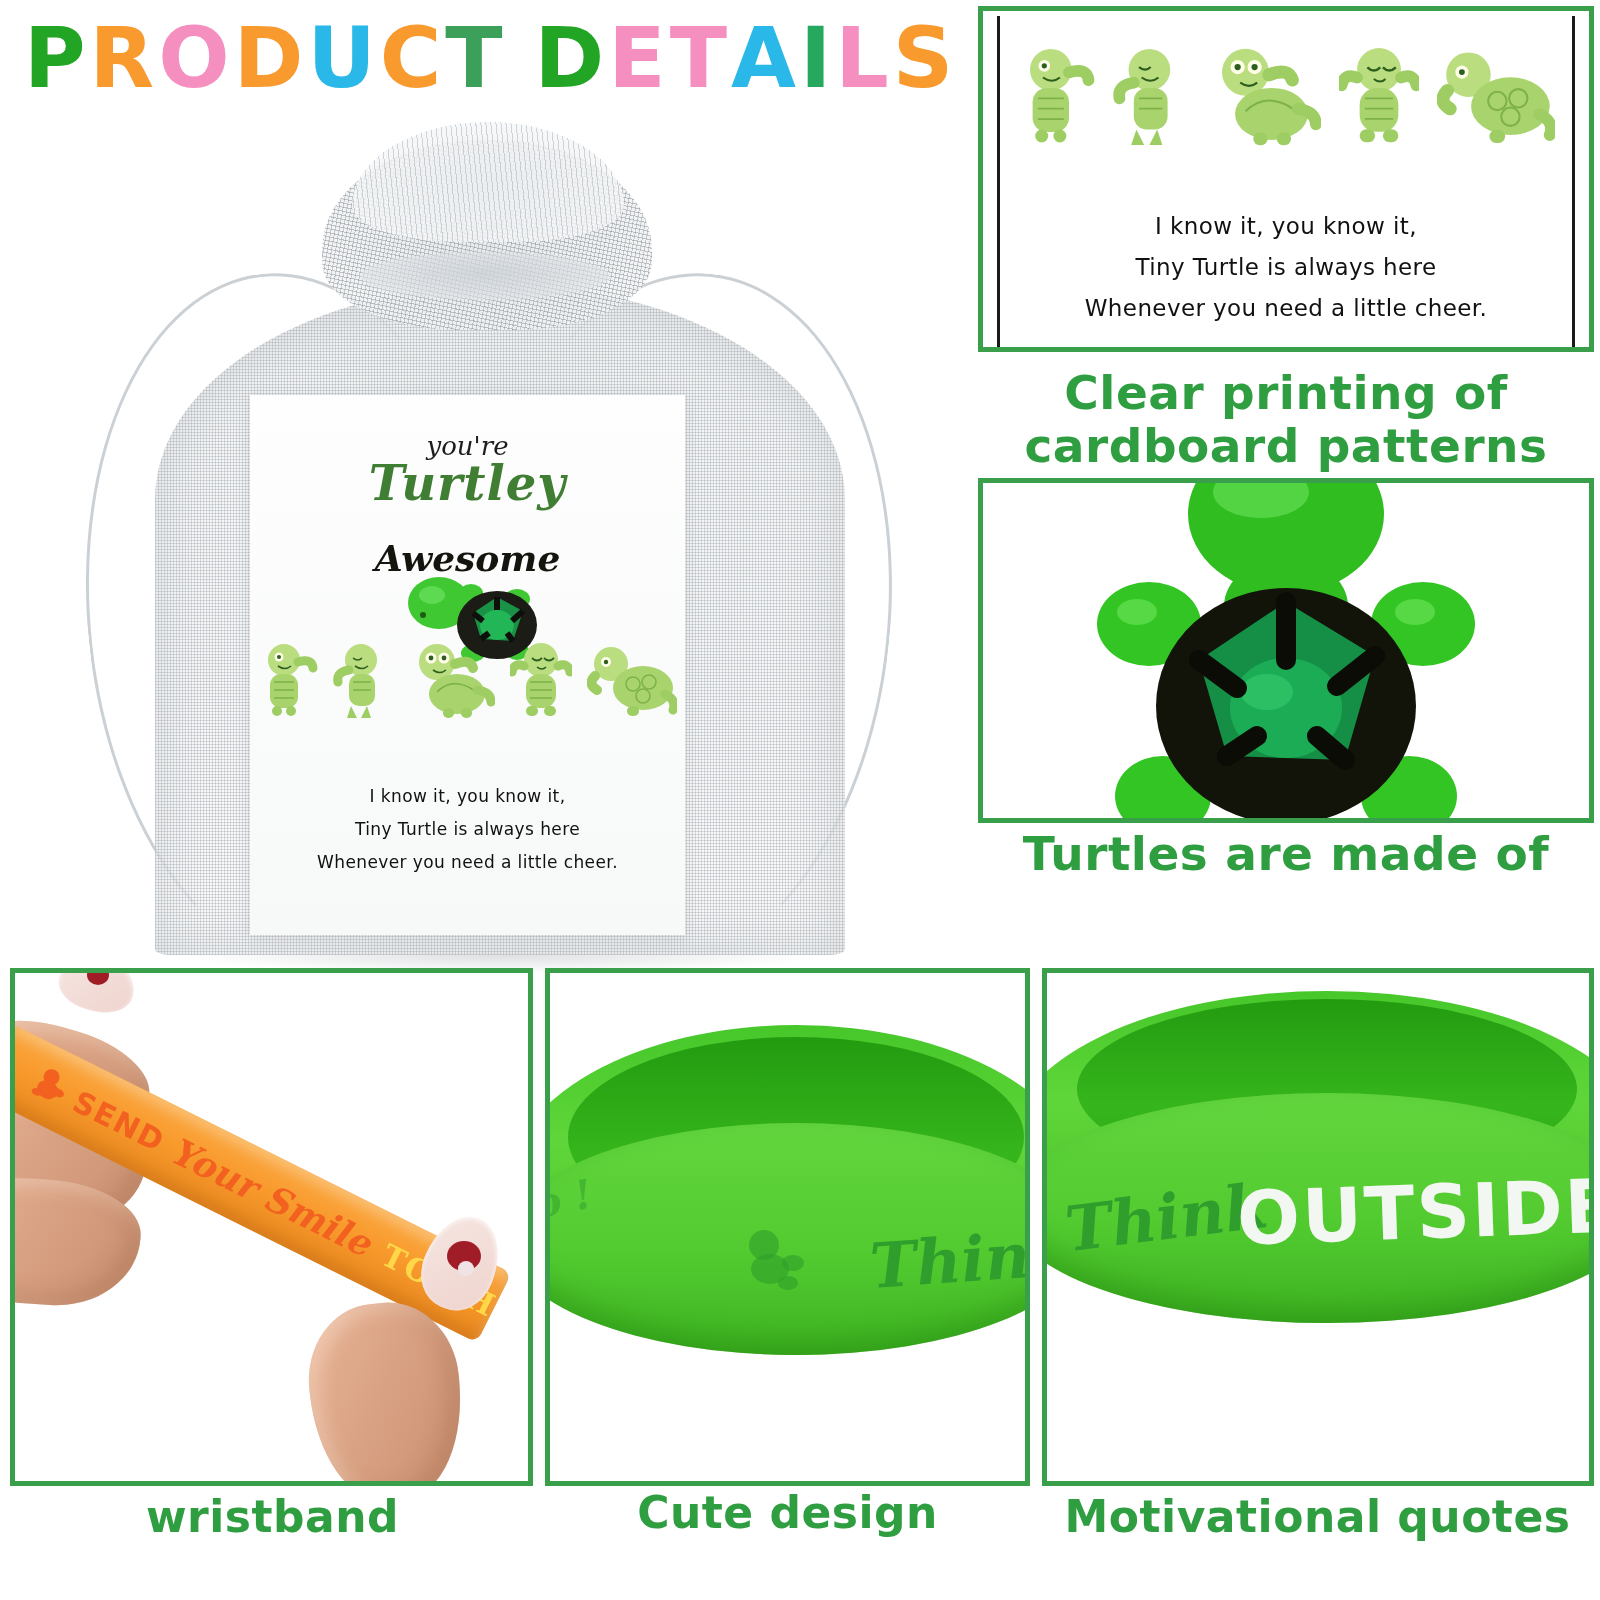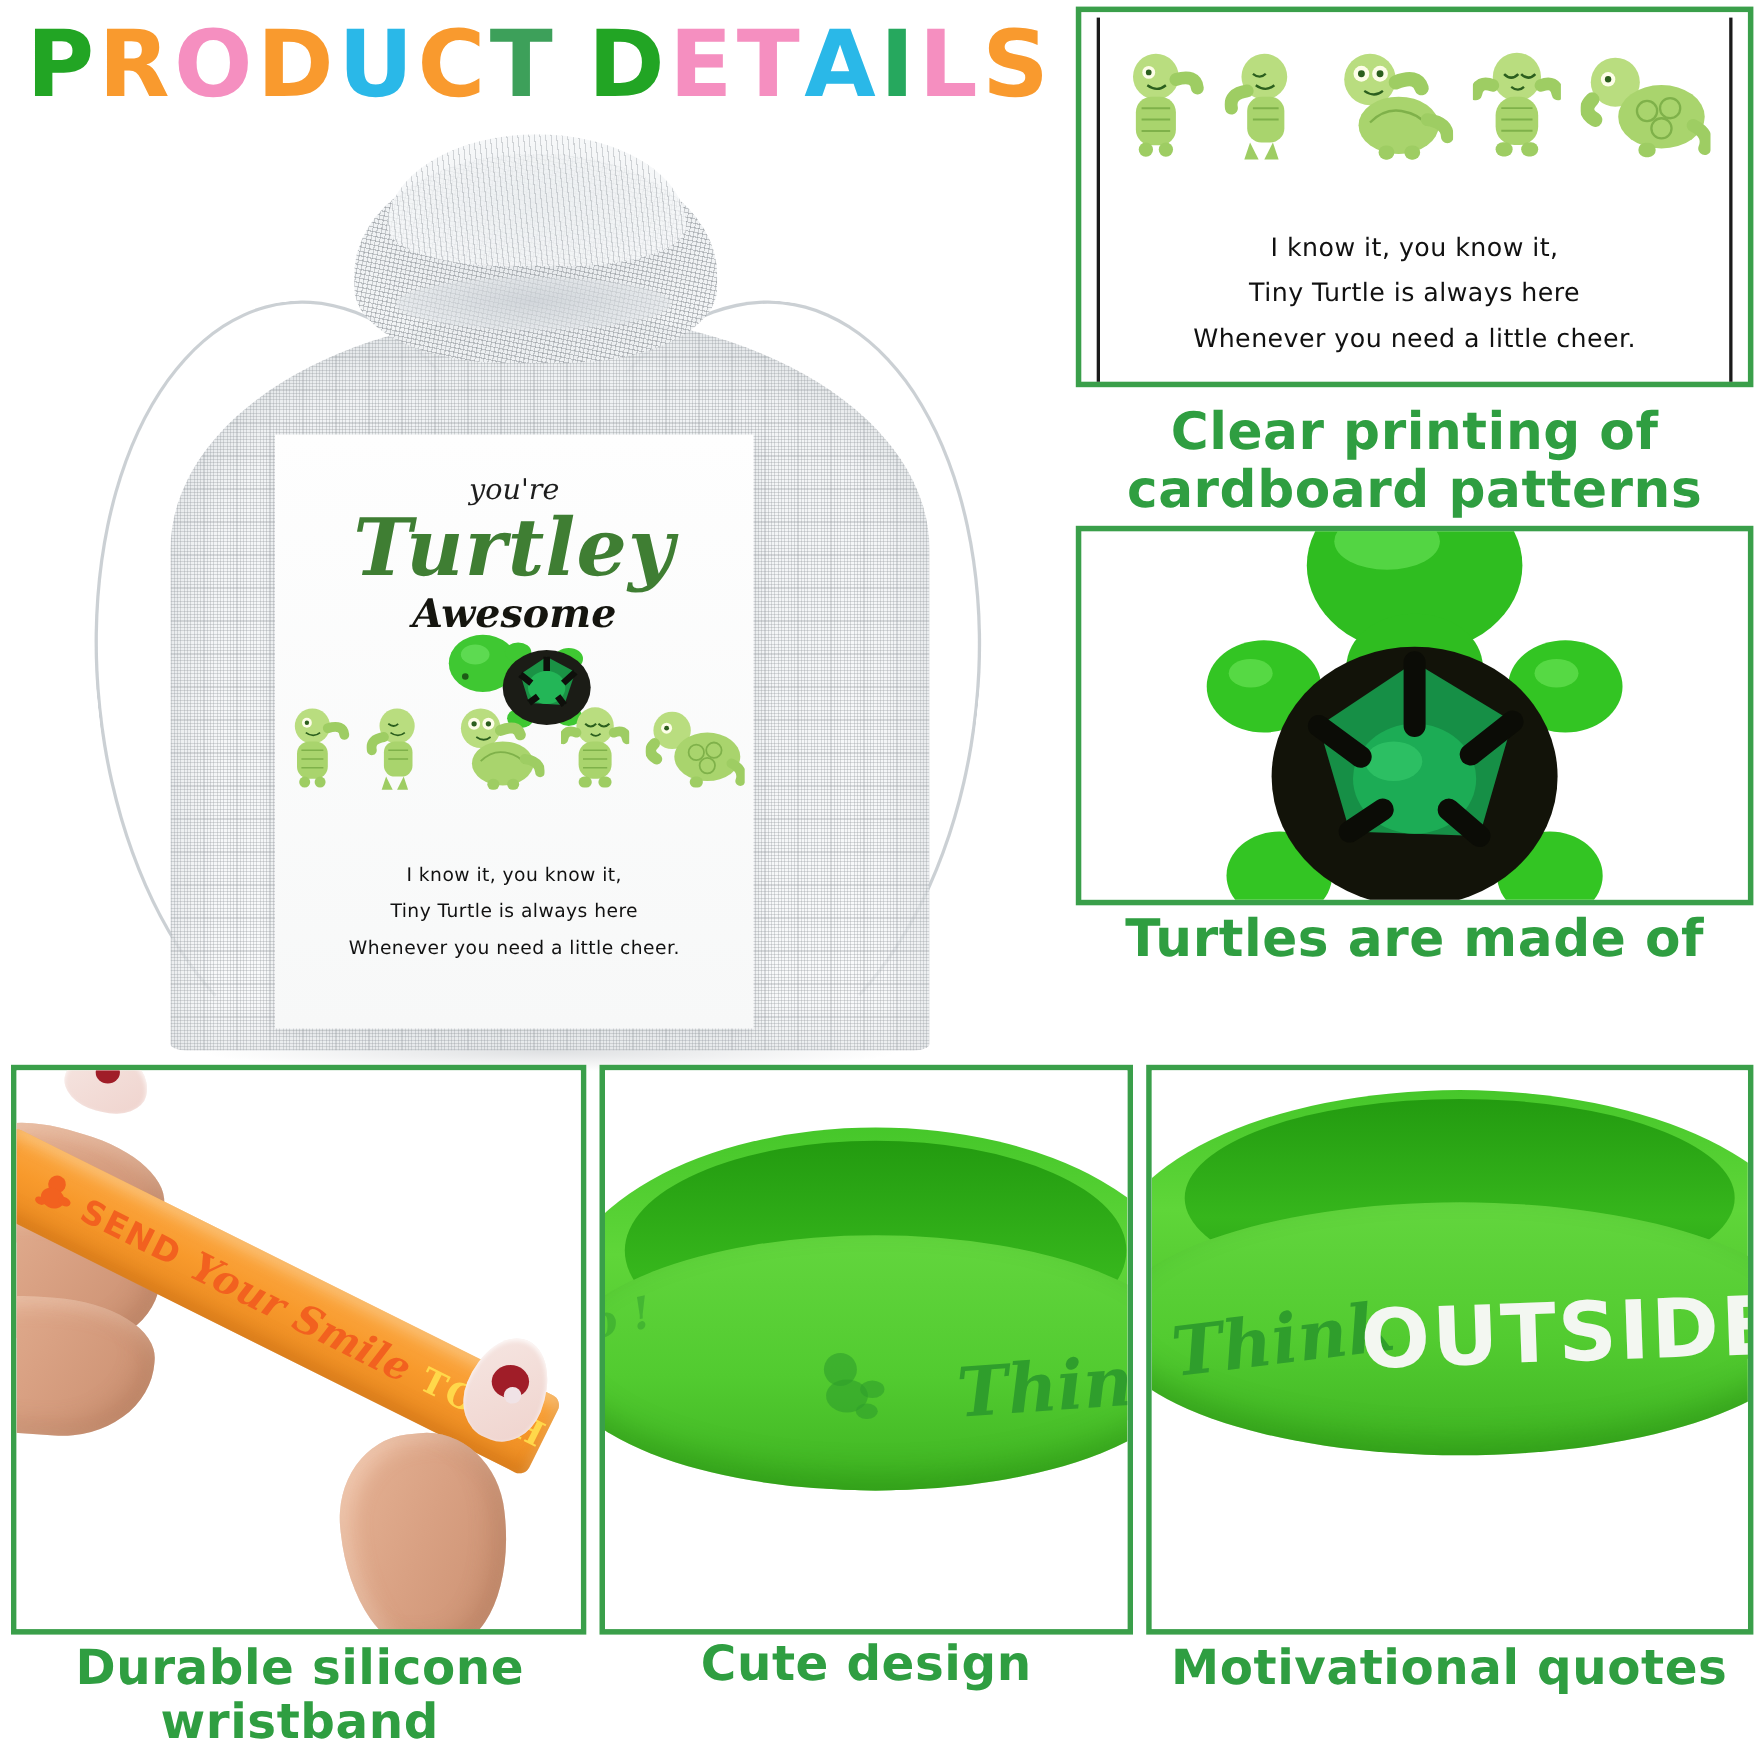--- a/index.html
+++ b/index.html
@@ -108,21 +108,21 @@
     background: linear-gradient(180deg, #fefefe, #f7f8f8);
     box-shadow: 0 2px 12px rgba(120,126,132,.18);
   }
   .gc-youre {
     position: absolute; top: 36px; left: 0; right: 0; text-align: center;
     font-family: "DejaVu Serif", serif; font-style: italic; font-size: 26px; color: #1d1d1d;
   }
   .gc-turtley {
     position: absolute; top: 60px; left: 0; right: 0; text-align: center;
     font-family: "DejaVu Serif", serif; font-style: italic; font-weight: 700;
-    font-size: 72px; color: #3f7e33; letter-spacing: 1px;
+    font-size: 48px; color: #3f7e33; letter-spacing: 1px;
   }
   .gc-awesome {
     position: absolute; top: 142px; left: 0; right: 0; text-align: center;
     font-family: "DejaVu Serif", serif; font-style: italic; font-weight: 700;
     font-size: 36px; color: #15150f;
   }
   .gc-charm { position: absolute; top: 178px; left: 50%; transform: translateX(-46%); }
   .gc-row { position: absolute; top: 245px; left: 8px; right: 8px; display: flex; align-items: flex-end; justify-content: space-between; }
   .gc-poem { position: absolute; top: 385px; left: 0; right: 0; text-align: center; }
   .gc-poem .poem-line { font-size: 17px; line-height: 1.95; }
@@ -409,21 +409,20 @@
         <span class="bo-world">TO THE WORLD</span>
       </div>
 
       <div class="finger" style="left:296px; top:330px; width:150px; height:196px; transform:rotate(-6deg);"></div>
       <div class="nail" style="left:410px; top:242px; width:72px; height:96px; transform:rotate(22deg);"></div>
       <div class="nail-art" style="left:432px; top:268px; width:34px; height:30px;"></div>
       <div class="nail-art" style="left:443px; top:288px; width:16px; height:15px; background:#f0e3e6;"></div>
     </div>
   </div>
   <div class="caption" id="cap-wrist">
-    <div>Durable silicone</div>
     <div>wristband</div>
   </div>
 
   <div class="panel" id="panel-cute">
     <div class="band-stage">
       <div class="band-green-outer" style="left:-44px; top:52px; width:580px; height:330px;"></div>
       <div class="band-green-inner" style="left:18px; top:64px; width:456px; height:200px;"></div>
       <div class="band-face" style="left:-44px; top:150px; width:580px; height:232px;"></div>
       <span class="band-text bg-small" style="left:-16px; top:202px; transform:rotate(-12deg); opacity:.55;">o !</span>
       <span class="band-text" style="left:186px; top:250px;">

